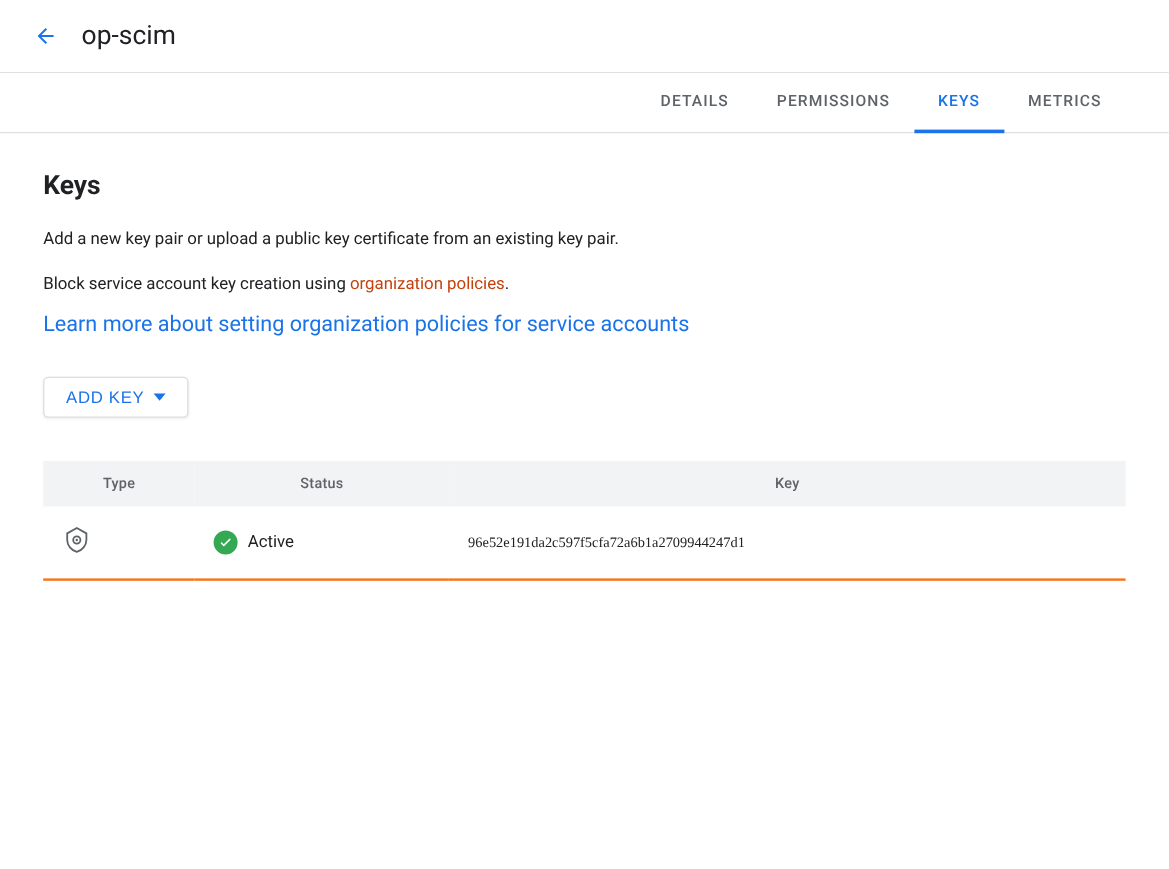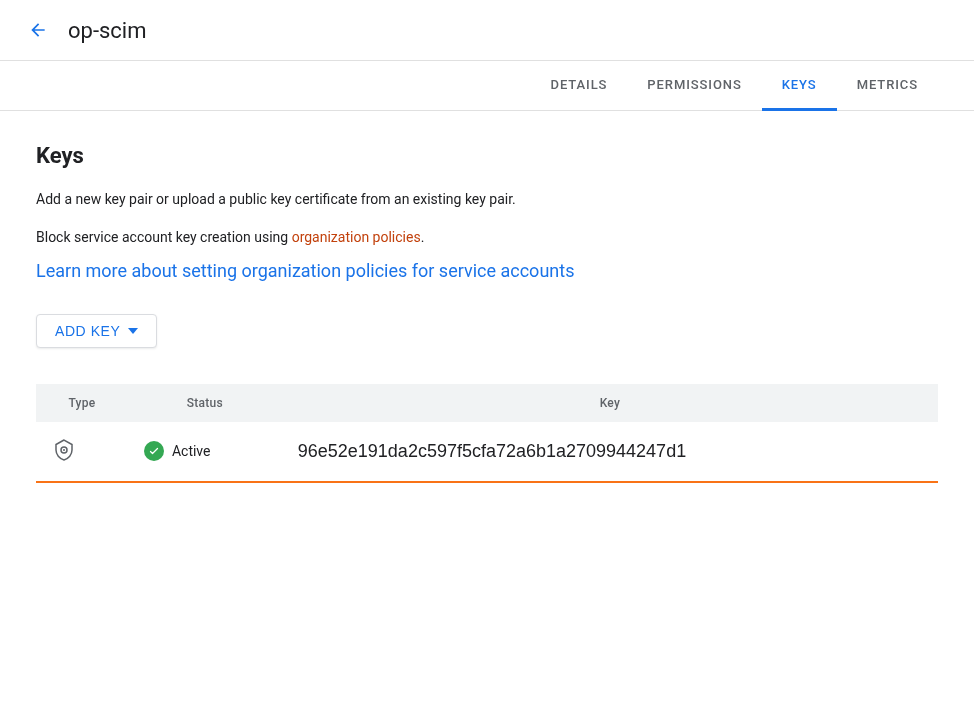--- a/index.html
+++ b/index.html
@@ -198,22 +198,22 @@
       background: #34a853;
       flex-shrink: 0;
     }
 
     .status-check svg {
       width: 12px;
       height: 12px;
     }
 
     .key-value {
-      font-size: 18px;
-      font-family: Liberation Sans, sans-serif;
+      font-size: 12px;
+      font-family: Liberation Serif, serif;
       color: #202124;
     }
   </style>
 </head>
 <body>
 
 <div class="header">
   <button class="back-btn" title="Back">
     <svg width="20" height="20" viewBox="0 0 24 24" fill="none" xmlns="http://www.w3.org/2000/svg">
       <path d="M20 11H7.83l5.59-5.59L12 4l-8 8 8 8 1.41-1.41L7.83 13H20v-2z" fill="#1a73e8"></path>

